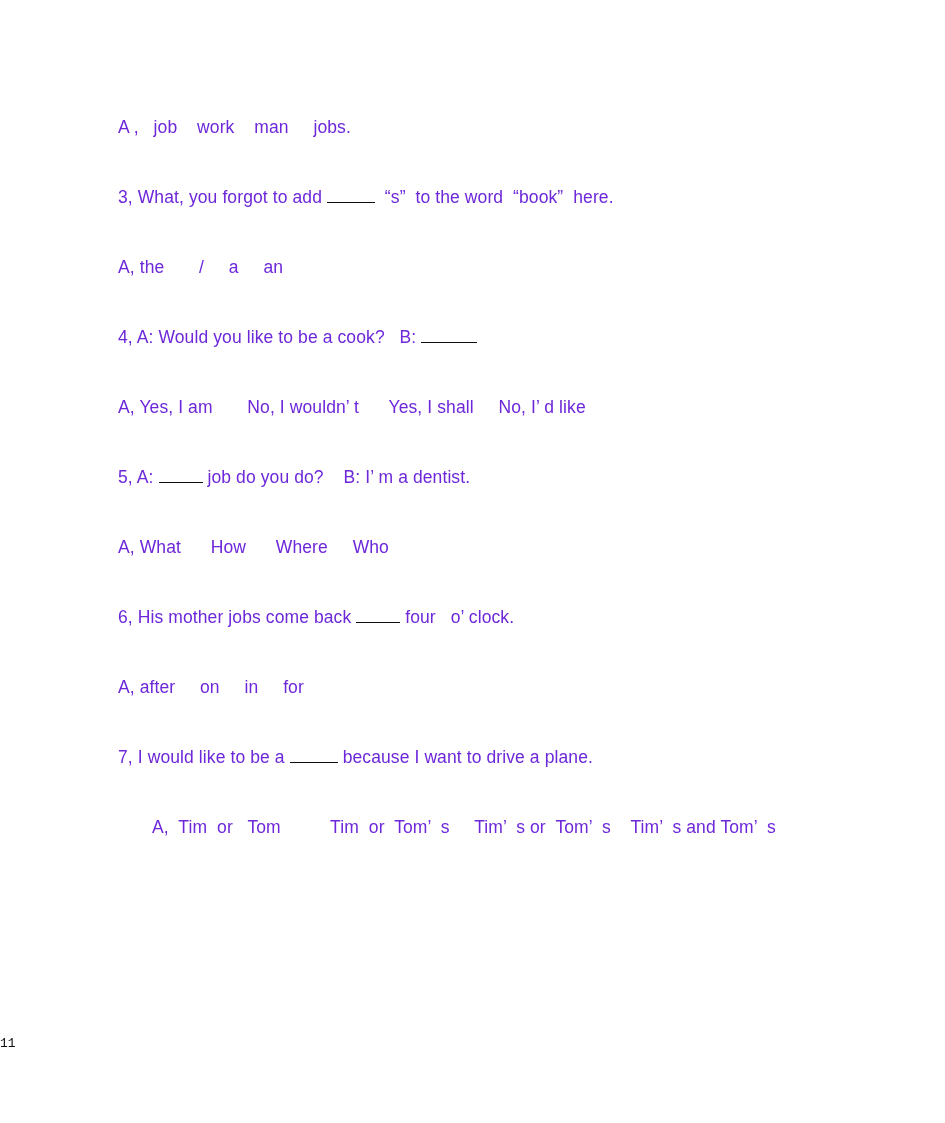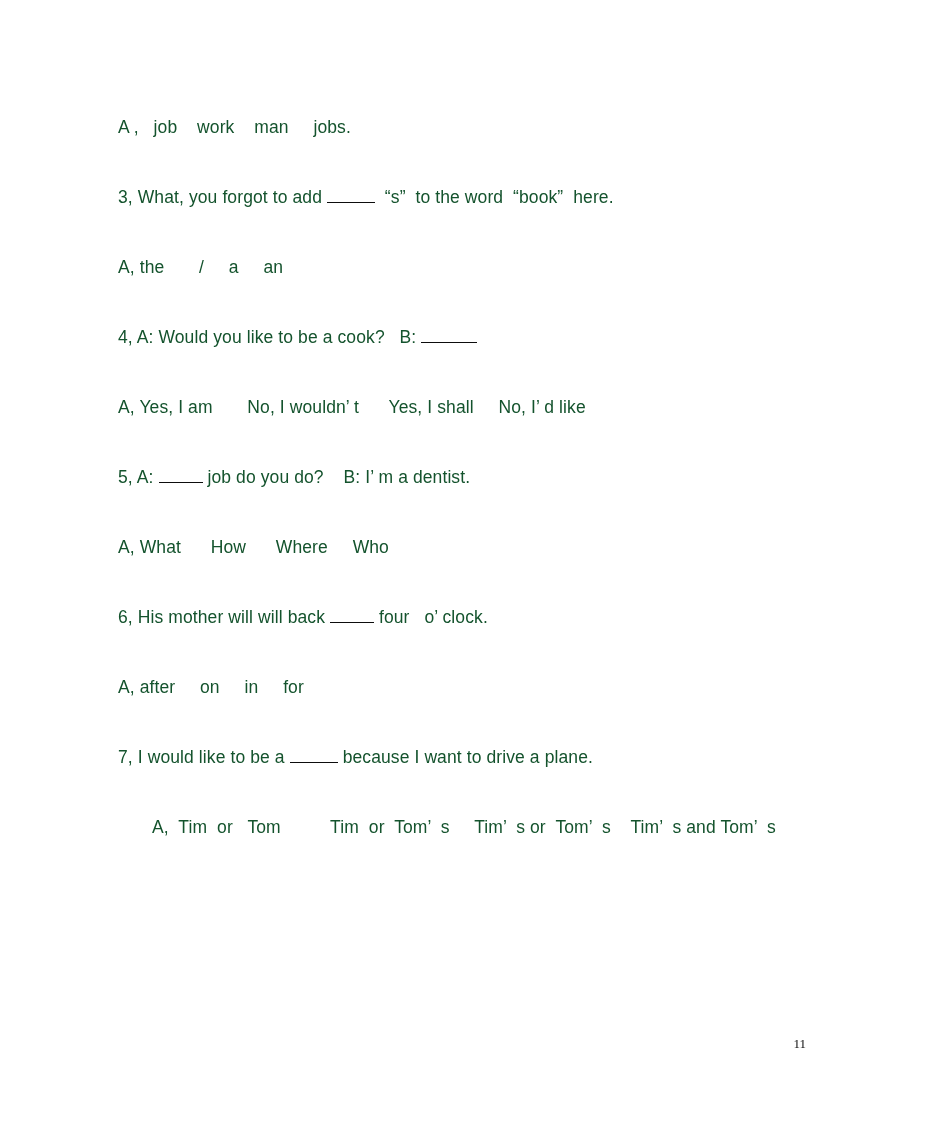--- a/index.html
+++ b/index.html
@@ -23,21 +23,21 @@
     position: absolute;
     left: 118px;
     top: 92px;
     width: 720px;
   }
   .line {
     font-size: 17.5px;
     line-height: 70px;
     height: 70px;
     white-space: pre;
-    color: #14532d;
+    color: #6d28d9;
     letter-spacing: 0.1px;
   }
   .line.wrapline {
     white-space: pre-wrap;
     padding-left: 34px;
     text-indent: 0;
     height: auto;
     line-height: 38px;
     margin-top: 16px;
   }
@@ -50,22 +50,22 @@
   }
   .blank.w-med   { width: 44px; }
   .blank.w-med2  { width: 48px; }
   .blank.w-large { width: 56px; }
   .blank.w-xl    { width: 62px; }
   .pagenum {
     position: absolute;
     top: 1036px;
     left: 0;
     width: 806px;
-    text-align: right;
-    font-family: Liberation Serif, serif;
+    text-align: left;
+    font-family: Liberation Mono, monospace;
     font-size: 13px;
     color: #0d0d0d;
   }
 </style>
 </head>
 <body>
 
 <div class="page">
 
   <div class="content">
@@ -77,21 +77,21 @@
     <div class="line">A, the       /     a     an</div>
 
     <div class="line"><span>4, A: Would you like to be a cook?   B: </span><span class="blank w-large"></span><span></span></div>
 
     <div class="line">A, Yes, I am       No, I wouldn’ t      Yes, I shall     No, I’ d like</div>
 
     <div class="line"><span>5, A: </span><span class="blank w-med"></span><span> job do you do?    B: I’ m a dentist.</span></div>
 
     <div class="line">A, What      How      Where     Who</div>
 
-    <div class="line"><span>6, His mother will will back </span><span class="blank w-med"></span><span> four   o’ clock.</span></div>
+    <div class="line"><span>6, His mother jobs come back </span><span class="blank w-med"></span><span> four   o’ clock.</span></div>
 
     <div class="line">A, after     on     in     for</div>
 
     <div class="line"><span>7, I would like to be a </span><span class="blank w-med2"></span><span> because I want to drive a plane.</span></div>
 
 
 
     <div class="line wrapline">A,  Tim  or   Tom          Tim  or  Tom’  s     Tim’  s or  Tom’  s    Tim’  s and Tom’  s</div>
 
   </div>

